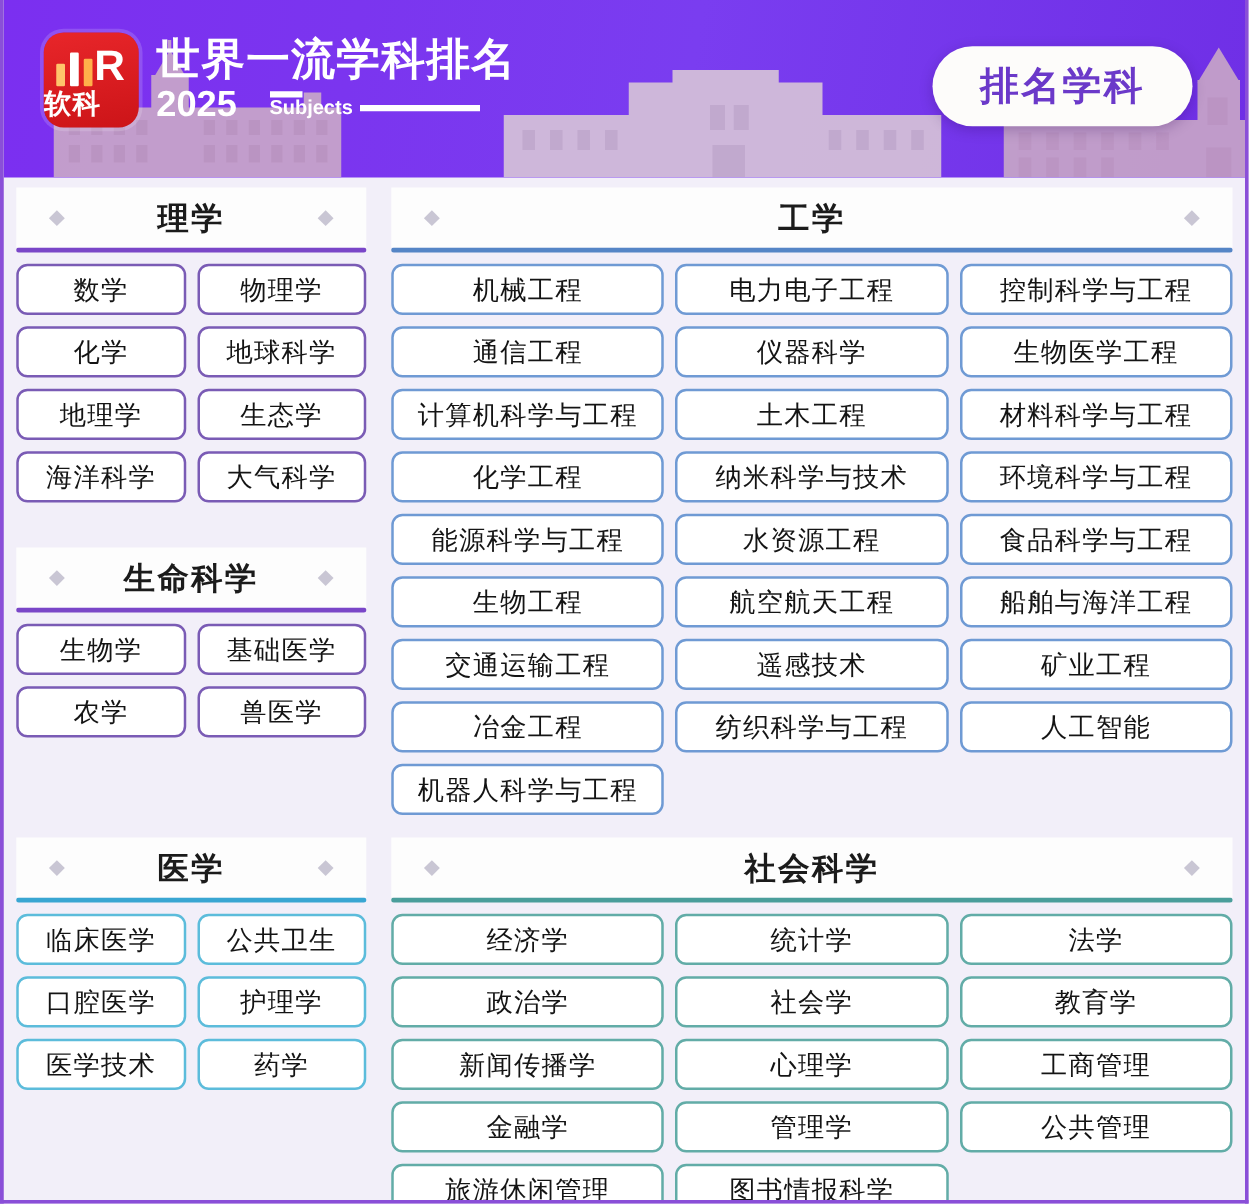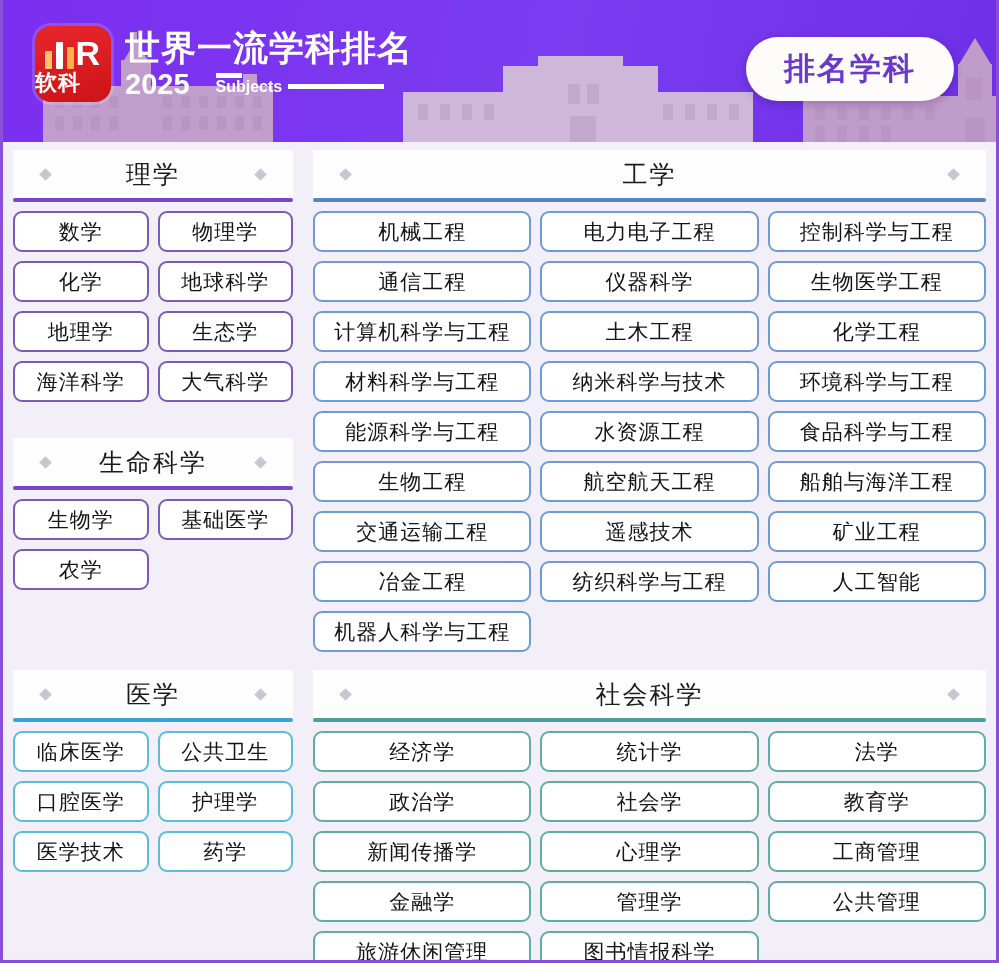--- a/index.html
+++ b/index.html
@@ -159,21 +159,21 @@
     position: relative;
     background: #fdfdfd;
     height: 48px;
     display: flex;
     align-items: center;
     justify-content: center;
     margin: 0 0 0 0;
   }
   .sec-head .title {
     font-size: 25px;
-    font-weight: 400;
+    font-weight: 700;
     color: #1b1b1b;
     letter-spacing: 2px;
   }
   .sec-head .dia {
     position: absolute;
     width: 9px; height: 9px;
     background: #c9c6d4;
     transform: rotate(45deg);
     top: 50%;
     margin-top: -4px;
@@ -359,20 +359,21 @@
           <div class="sec-head">
             <span class="dia l"></span>
             <span class="title">生命科学</span>
             <span class="dia r"></span>
           </div>
           <div class="sec-rule"></div>
           <div class="tiles grid2">
             <div class="tile">生物学</div>
             <div class="tile">基础医学</div>
             <div class="tile">农学</div>
+            <div class="tile">兽医学</div>
           </div>
         </div>
       </div>
 
       <div class="col-right">
 
         <div class="panel t-eng">
           <div class="sec-head">
             <span class="dia l"></span>
             <span class="title">工学</span>
@@ -381,22 +382,22 @@
           <div class="sec-rule"></div>
           <div class="tiles grid3">
             <div class="tile">机械工程</div>
             <div class="tile">电力电子工程</div>
             <div class="tile">控制科学与工程</div>
             <div class="tile">通信工程</div>
             <div class="tile">仪器科学</div>
             <div class="tile">生物医学工程</div>
             <div class="tile">计算机科学与工程</div>
             <div class="tile">土木工程</div>
+            <div class="tile">材料科学与工程</div>
             <div class="tile">化学工程</div>
-            <div class="tile">材料科学与工程</div>
             <div class="tile">纳米科学与技术</div>
             <div class="tile">环境科学与工程</div>
             <div class="tile">能源科学与工程</div>
             <div class="tile">水资源工程</div>
             <div class="tile">食品科学与工程</div>
             <div class="tile">生物工程</div>
             <div class="tile">航空航天工程</div>
             <div class="tile">船舶与海洋工程</div>
             <div class="tile">交通运输工程</div>
             <div class="tile">遥感技术</div>

